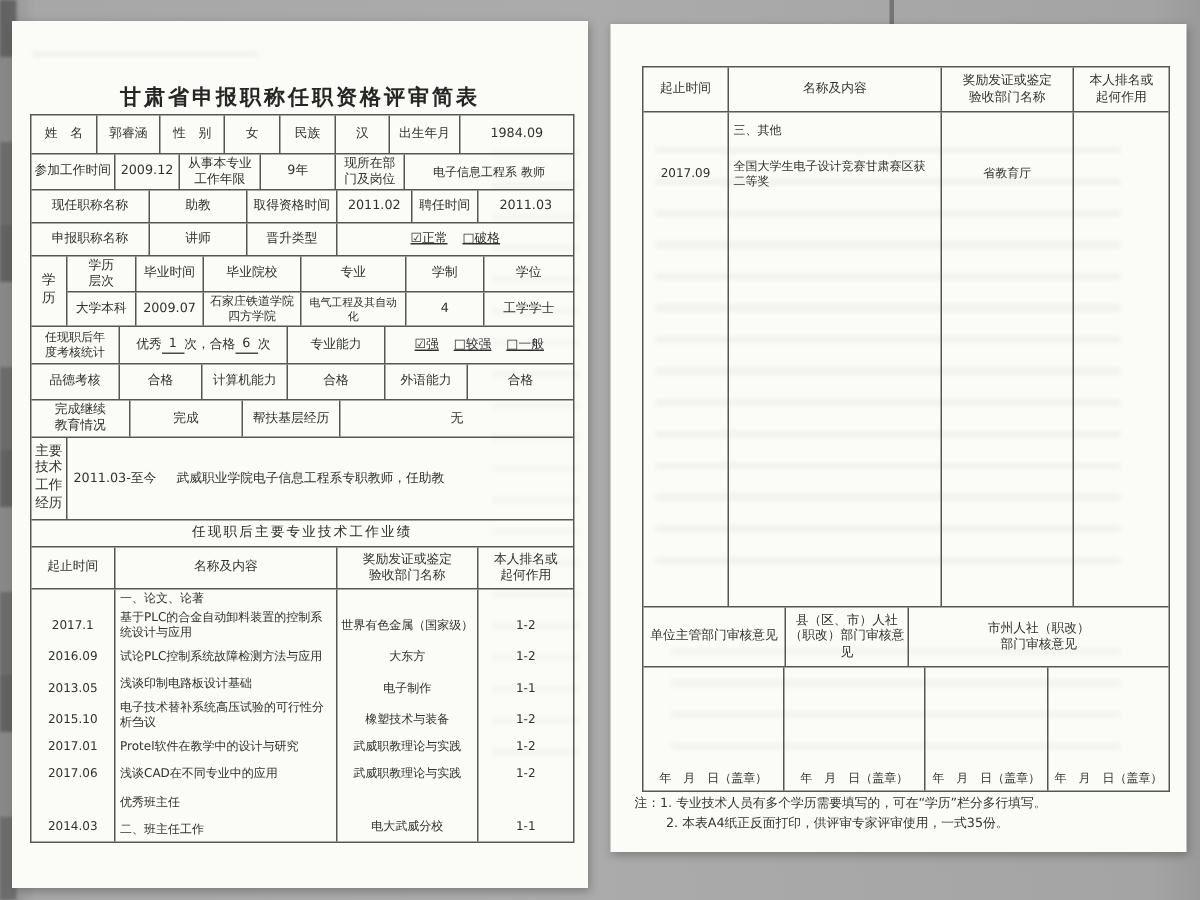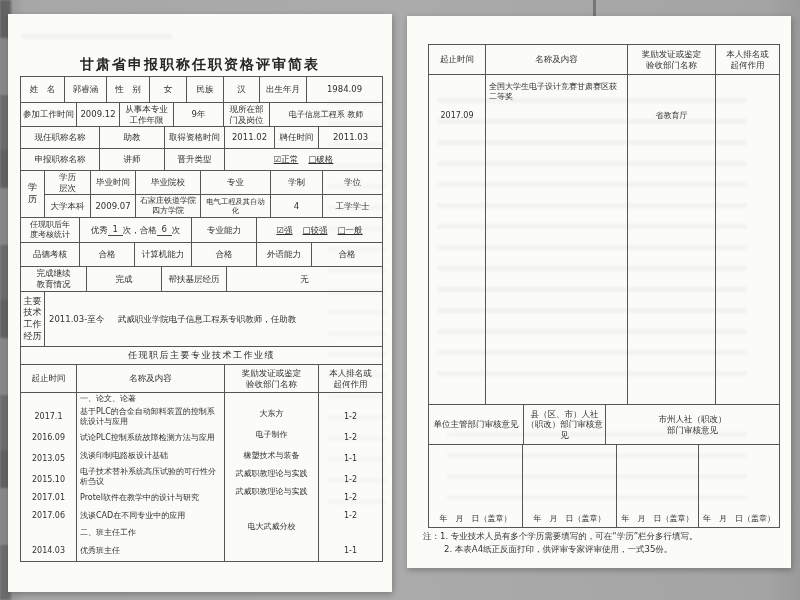--- a/index.html
+++ b/index.html
@@ -188,25 +188,26 @@
           <div class="pi" style="height:20px">2014.03</div>
         </div>
         <div class="pc" style="width:148px">
           <div class="pi left" style="height:12px">一、论文、论著</div>
           <div class="pi left" style="height:25px">基于PLC的合金自动卸料装置的控制系统设计与应用</div>
           <div class="pi left" style="height:17px">试论PLC控制系统故障检测方法与应用</div>
           <div class="pi left" style="height:18px">浅谈印制电路板设计基础</div>
           <div class="pi left" style="height:25px">电子技术替补系统高压试验的可行性分析刍议</div>
           <div class="pi left" style="height:18px">Protel软件在教学中的设计与研究</div>
           <div class="pi left" style="height:18px">浅谈CAD在不同专业中的应用</div>
+          <div class="pi left" style="height:20px">优秀班主任</div>
           <div class="pi left" style="height:16px">二、班主任工作</div>
-          <div class="pi left" style="height:20px">优秀班主任</div>
         </div>
         <div class="pc" style="width:94px">
           <div class="pi" style="height:12px"></div>
+          <div class="pi" style="height:25px">世界有色金属（国家级）</div>
           <div class="pi" style="height:17px">大东方</div>
           <div class="pi" style="height:25px">电子制作</div>
           <div class="pi" style="height:18px">橡塑技术与装备</div>
           <div class="pi" style="height:18px">武威职教理论与实践</div>
           <div class="pi" style="height:18px">武威职教理论与实践</div>
           <div class="pi" style="height:16px"></div>
           <div class="pi" style="height:20px">电大武威分校</div>
         </div>
         <div class="pc" style="flex:1">
           <div class="pi" style="height:12px"></div>
@@ -238,20 +239,21 @@
 起何作用</div>
       </div>
 
       <div class="r" style="height:330px">
         <div class="pc" style="width:56px">
           <div class="pi" style="height:24px"></div>
           <div class="pi" style="height:34px">2017.09</div>
           <div class="pi" style="flex:1"></div>
         </div>
         <div class="pc" style="width:142px">
+          <div class="pi left" style="height:24px">三、其他</div>
           <div class="pi left" style="height:34px">全国大学生电子设计竞赛甘肃赛区获二等奖</div>
           <div class="pi" style="flex:1"></div>
         </div>
         <div class="pc" style="width:88px">
           <div class="pi" style="height:24px"></div>
           <div class="pi" style="height:34px">省教育厅</div>
           <div class="pi" style="flex:1"></div>
         </div>
         <div class="pc" style="flex:1">
           <div class="pi" style="height:24px"></div>

